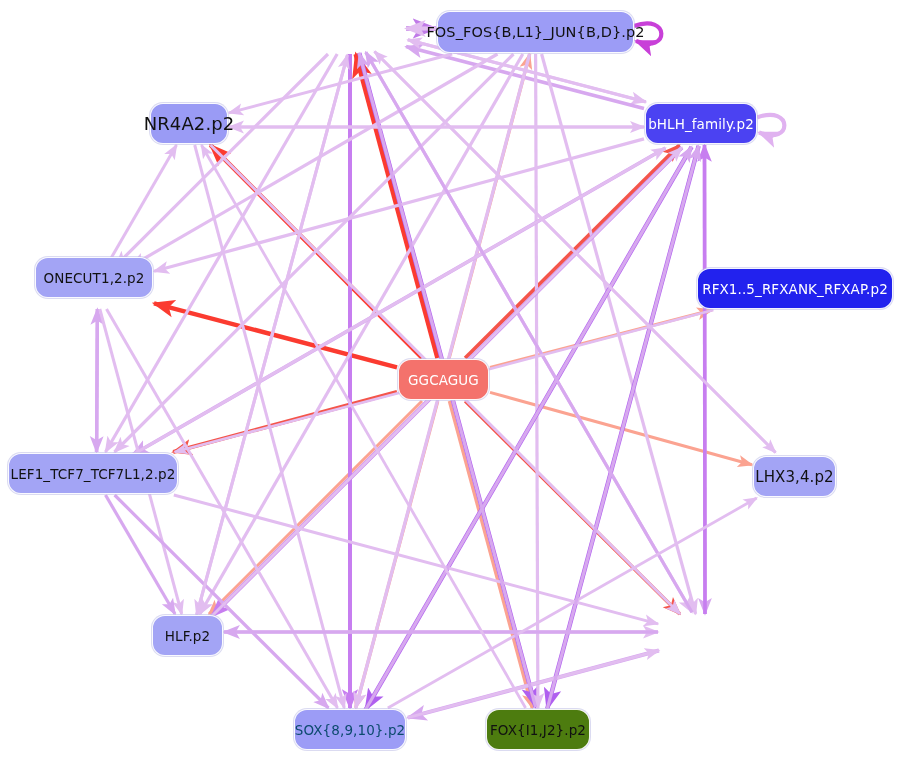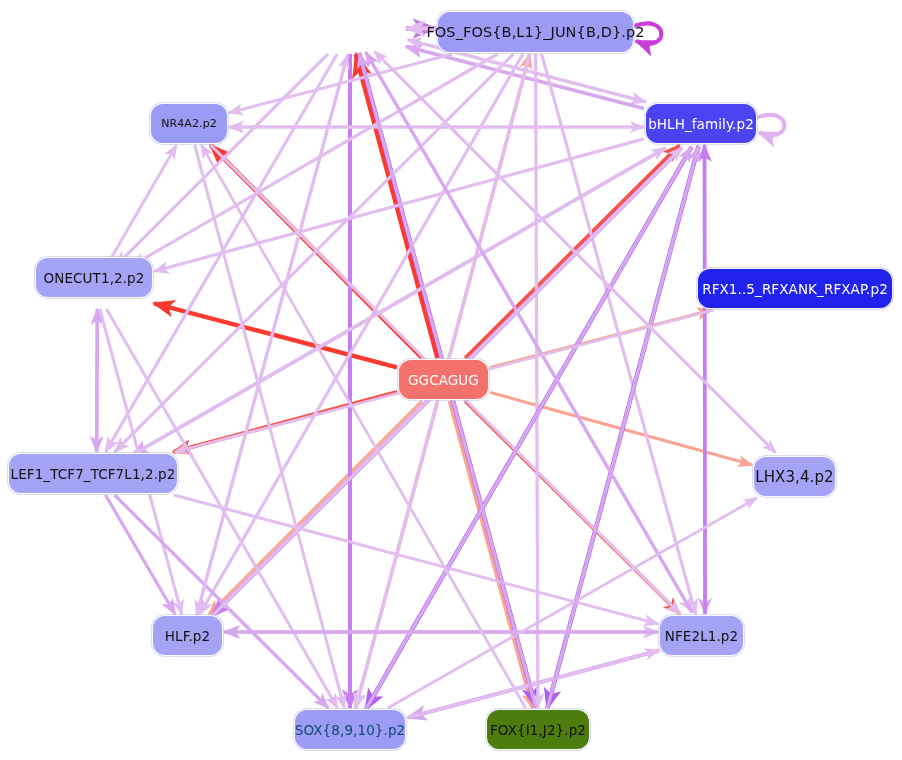--- a/index.html
+++ b/index.html
@@ -144,21 +144,21 @@
       <line x1="535.6" y1="707.1" x2="359.3" y2="53.1" stroke="#d7a8ef" stroke-width="3.2" stroke-linecap="butt" marker-end="url(#arr-d7a8ef)"></line>
       <line x1="525.6" y1="708.0" x2="201.4" y2="145.0" stroke="#e2bdf0" stroke-width="2.8" stroke-linecap="butt" marker-end="url(#arr-e2bdf0)"></line>
       <line x1="196.7" y1="614.9" x2="347.5" y2="54.9" stroke="#e2bdf0" stroke-width="3" stroke-linecap="butt" marker-end="url(#arr-e2bdf0)"></line>
       <line x1="211.5" y1="616.5" x2="681.9" y2="147.5" stroke="#e2bdf0" stroke-width="3" stroke-linecap="butt" marker-end="url(#arr-e2bdf0)"></line>
       <line x1="713.4" y1="310.0" x2="174.6" y2="452.0" stroke="#e2bdf0" stroke-width="2.8" stroke-linecap="butt" marker-end="url(#arr-e2bdf0)"></line>
       <line x1="775.5" y1="452.5" x2="374.5" y2="51.5" stroke="#e2bdf0" stroke-width="2.8" stroke-linecap="butt" marker-end="url(#arr-e2bdf0)"></line>
     </svg>
     <div class="node" style="left: 437px; top: 11px; width: 197px; height: 42px; background: rgb(156, 156, 246); color: rgb(17, 17, 17); font-size: 14.5px;">
       <span class="node-label">FOS_FOS{B,L1}_JUN{B,D}.p2</span>
     </div>
-    <div class="node" style="left: 150px; top: 103px; width: 78px; height: 41px; background: rgb(154, 155, 245); color: rgb(17, 17, 17); font-size: 11px;">
+    <div class="node" style="left: 150px; top: 103px; width: 78px; height: 41px; background: rgb(154, 155, 245); color: rgb(17, 17, 17); font-size: 18px;">
       <span class="node-label">NR4A2.p2</span>
     </div>
     <div class="node" style="left: 645px; top: 103px; width: 112px; height: 41px; background: rgb(75, 66, 242); color: rgb(255, 255, 255); font-size: 13.5px;">
       <span class="node-label">bHLH_family.p2</span>
     </div>
     <div class="node" style="left: 35px; top: 257px; width: 118px; height: 41px; background: rgb(163, 164, 245); color: rgb(17, 17, 17); font-size: 13.5px;">
       <span class="node-label">ONECUT1,2.p2</span>
     </div>
     <div class="node" style="left: 697px; top: 268px; width: 196px; height: 41px; background: rgb(34, 34, 238); color: rgb(255, 255, 255); font-size: 13.5px;">
       <span class="node-label">RFX1..5_RFXANK_RFXAP.p2</span>
@@ -168,22 +168,19 @@
     </div>
     <div class="node" style="left: 8px; top: 453px; width: 170px; height: 41px; background: rgb(163, 164, 245); color: rgb(17, 17, 17); font-size: 13.5px;">
       <span class="node-label">LEF1_TCF7_TCF7L1,2.p2</span>
     </div>
     <div class="node" style="left: 753px; top: 456px; width: 83px; height: 41px; background: rgb(163, 164, 245); color: rgb(17, 17, 17); font-size: 15px;">
       <span class="node-label">LHX3,4.p2</span>
     </div>
     <div class="node" style="left: 152px; top: 615px; width: 71px; height: 41px; background: rgb(163, 164, 245); color: rgb(17, 17, 17); font-size: 13.5px;">
       <span class="node-label">HLF.p2</span>
     </div>
-    <div class="node" style="left: 659px; top: 615px; width: 85px; height: 41px; background: rgb(163, 164, 245); color: rgb(17, 17, 17); font-size: 13.5px;">
-      <span class="node-label">NFE2L1.p2</span>
-    </div>
     <div class="node" style="left: 294px; top: 709px; width: 112px; height: 41px; background: rgb(156, 156, 246); color: #0c4a6e; font-size: 13.5px;">
       <span class="node-label">SOX{8,9,10}.p2</span>
     </div>
     <div class="node" style="left: 486px; top: 709px; width: 104px; height: 41px; background: #4d7c0f; color: rgb(17, 17, 17); font-size: 13.5px;">
       <span class="node-label">FOX{I1,J2}.p2</span>
     </div>
   </div>
 
 </body></html>

